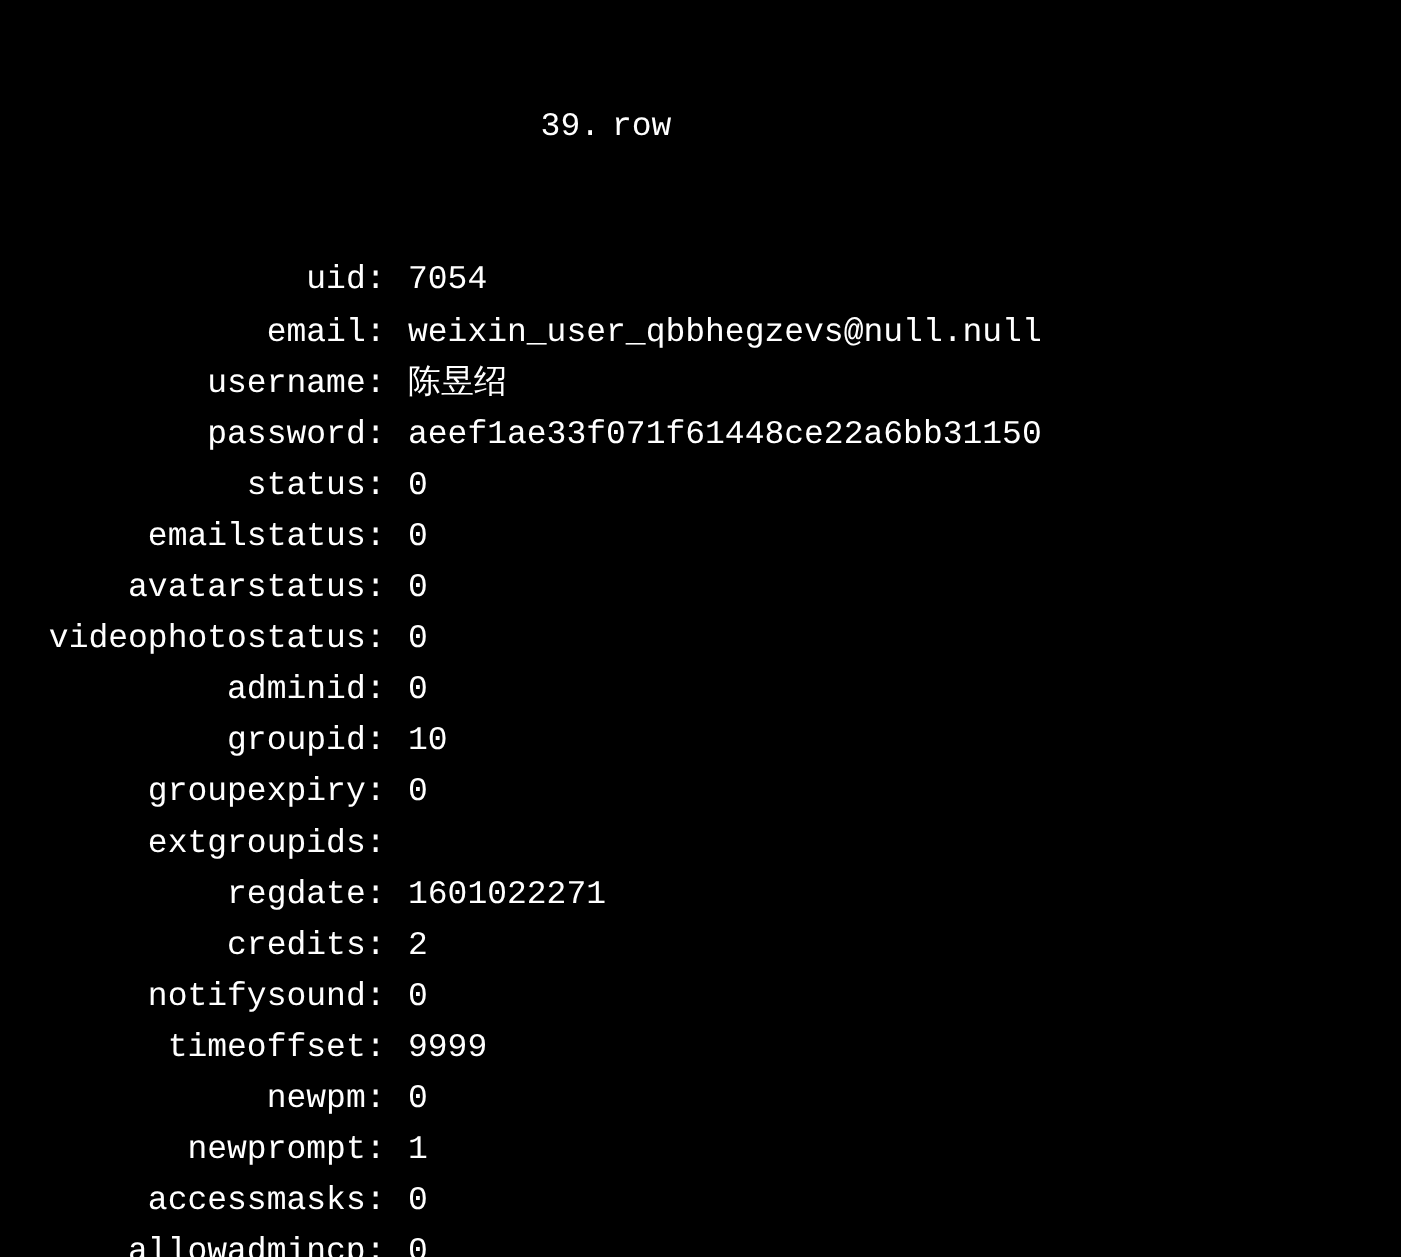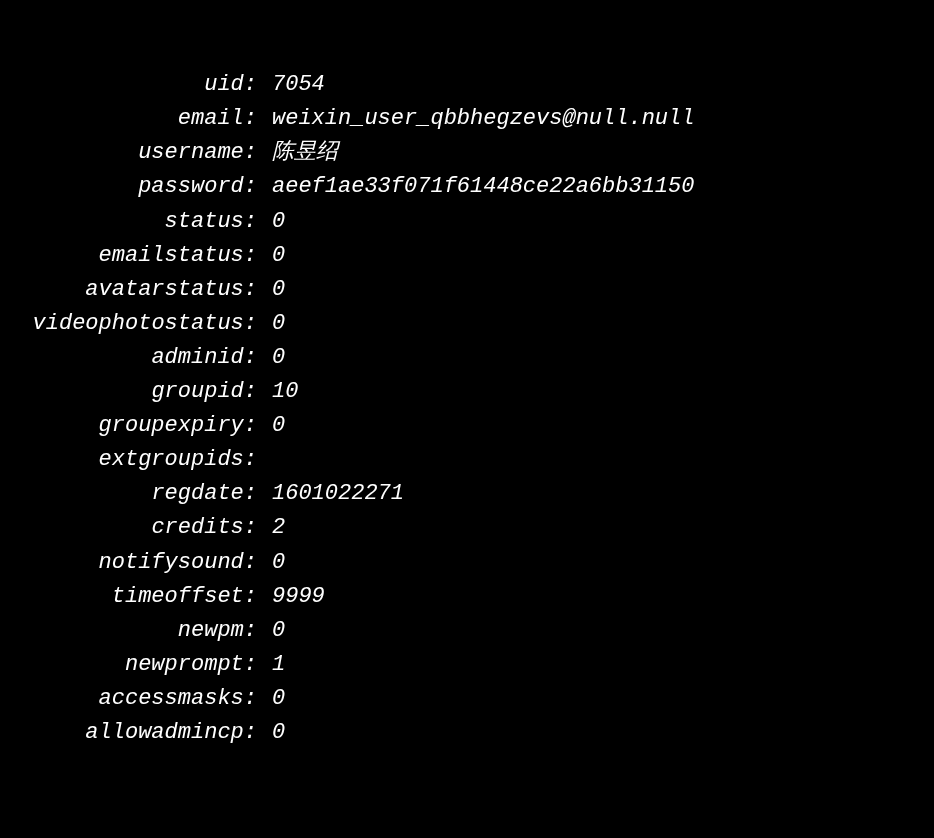--- a/index.html
+++ b/index.html
@@ -16,21 +16,20 @@
       width: 934px;
       height: 838px;
       overflow: hidden;
       padding-top: 0;
     }
     .terminal {
       white-space: pre;
     }
     .field-row {
       display: flex;
-      font-style: italic;
     }
     .field-label {
       text-align: right;
       min-width: 257px;
       padding-right: 0;
     }
     .field-value {
       text-align: center;
       padding-left: 15px;
     }
@@ -43,14 +42,18 @@
       text-align: right;
     }
     .header-suffix {
       padding-left: 8px;
     }
   </style>
 </head>
 <body>
 
 <div class="terminal">
+  <div class="header-line">
+    <span class="header-prefix">39.</span>
+    <span class="header-suffix">row</span>
+  </div>
   <div id="fields-container"><div class="field-row"><span class="field-label">uid:</span><span class="field-value">7054</span></div><div class="field-row"><span class="field-label">email:</span><span class="field-value">weixin_user_qbbhegzevs@null.null</span></div><div class="field-row"><span class="field-label">username:</span><span class="field-value">陈昱绍</span></div><div class="field-row"><span class="field-label">password:</span><span class="field-value">aeef1ae33f071f61448ce22a6bb31150</span></div><div class="field-row"><span class="field-label">status:</span><span class="field-value">0</span></div><div class="field-row"><span class="field-label">emailstatus:</span><span class="field-value">0</span></div><div class="field-row"><span class="field-label">avatarstatus:</span><span class="field-value">0</span></div><div class="field-row"><span class="field-label">videophotostatus:</span><span class="field-value">0</span></div><div class="field-row"><span class="field-label">adminid:</span><span class="field-value">0</span></div><div class="field-row"><span class="field-label">groupid:</span><span class="field-value">10</span></div><div class="field-row"><span class="field-label">groupexpiry:</span><span class="field-value">0</span></div><div class="field-row"><span class="field-label">extgroupids:</span><span class="field-value"></span></div><div class="field-row"><span class="field-label">regdate:</span><span class="field-value">1601022271</span></div><div class="field-row"><span class="field-label">credits:</span><span class="field-value">2</span></div><div class="field-row"><span class="field-label">notifysound:</span><span class="field-value">0</span></div><div class="field-row"><span class="field-label">timeoffset:</span><span class="field-value">9999</span></div><div class="field-row"><span class="field-label">newpm:</span><span class="field-value">0</span></div><div class="field-row"><span class="field-label">newprompt:</span><span class="field-value">1</span></div><div class="field-row"><span class="field-label">accessmasks:</span><span class="field-value">0</span></div><div class="field-row"><span class="field-label">allowadmincp:</span><span class="field-value">0</span></div></div>
 </div>
 
 </body></html>

